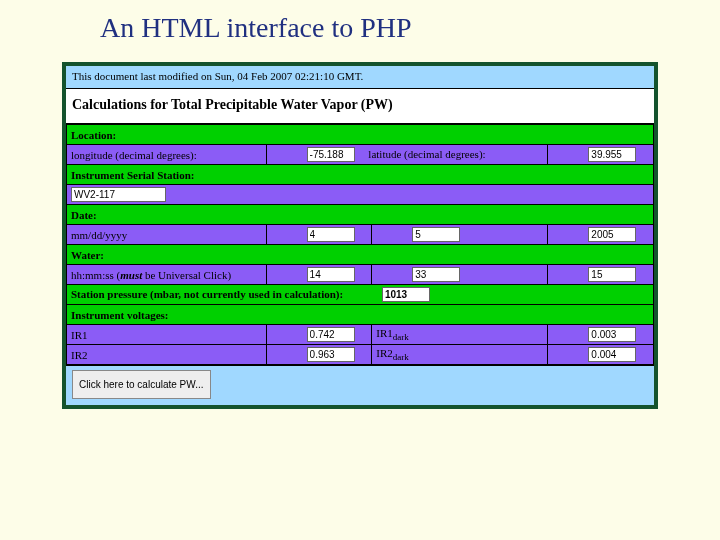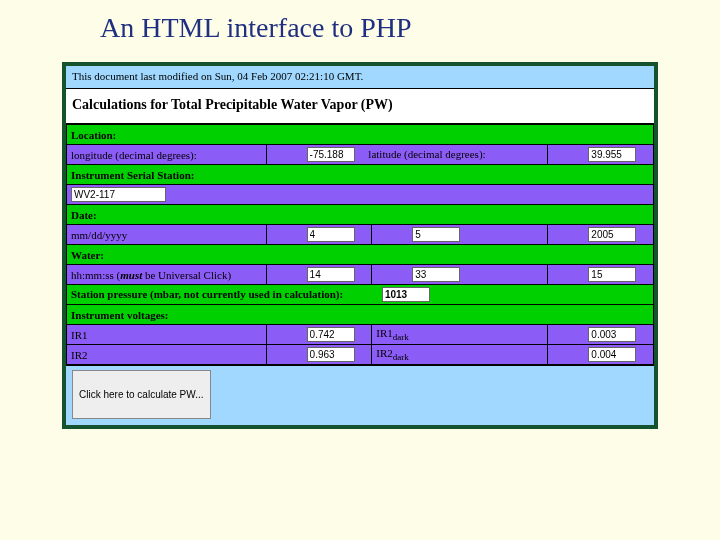--- a/index.html
+++ b/index.html
@@ -66,21 +66,21 @@
   .in-m { width: 95px; }
   .sub { vertical-align: sub; font-size: 9px; }
   .btnrow {
     background: #a0d8ff;
     padding: 4px 6px 6px 6px;
     border-top: 1px solid #000;
   }
   button {
     font-family: Arial, sans-serif;
     font-size: 10px;
-    padding: 18px 6px;
+    padding: 8px 6px;
     background: #eee;
     border: 1px solid #888;
     text-align: right;
   }
   .must { font-style: italic; font-weight: bold; }
   .lblcell { white-space: nowrap; }
 </style>
 </head>
 <body>
 

